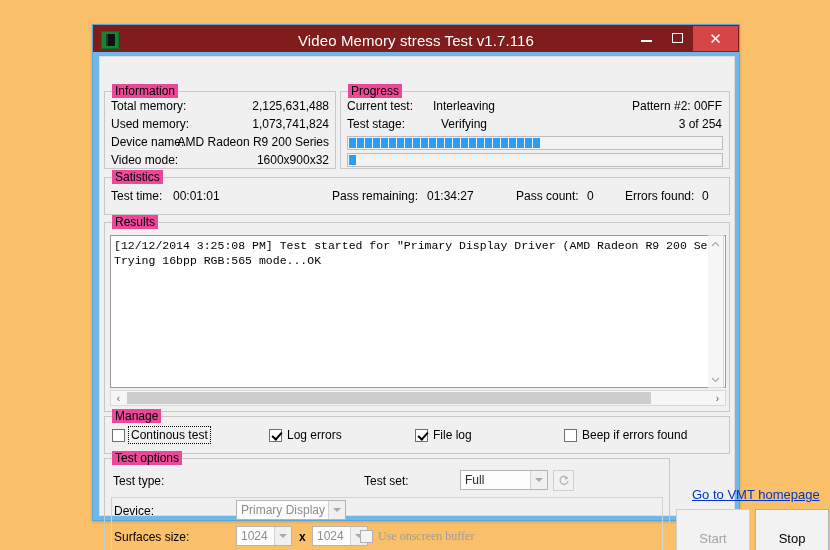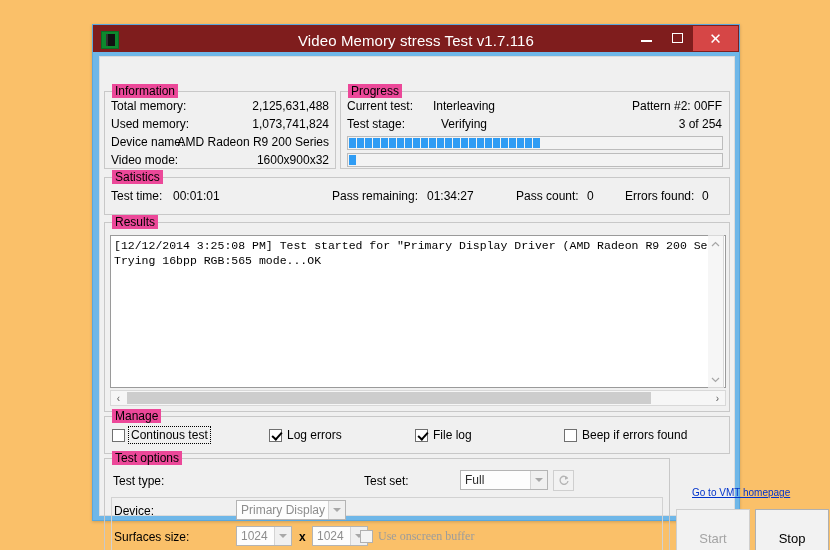--- a/index.html
+++ b/index.html
@@ -259,21 +259,21 @@
     width: 552px; height: 60px;
     border: 1px solid #d2d2d2;
   }
 
   
   #vmt-link {
     position: absolute;
     left: 592px; top: 430px;
     color: #0033cc;
     text-decoration: underline;
-    font-size: 10px;
+    font-size: 13px;
     white-space: nowrap;
   }
 
   
   .btn {
     position: absolute;
     border: 1px solid #b0b0b0;
     background: #f2f2f2;
     display: flex; align-items: center; justify-content: center;
     font-size: 13px;

